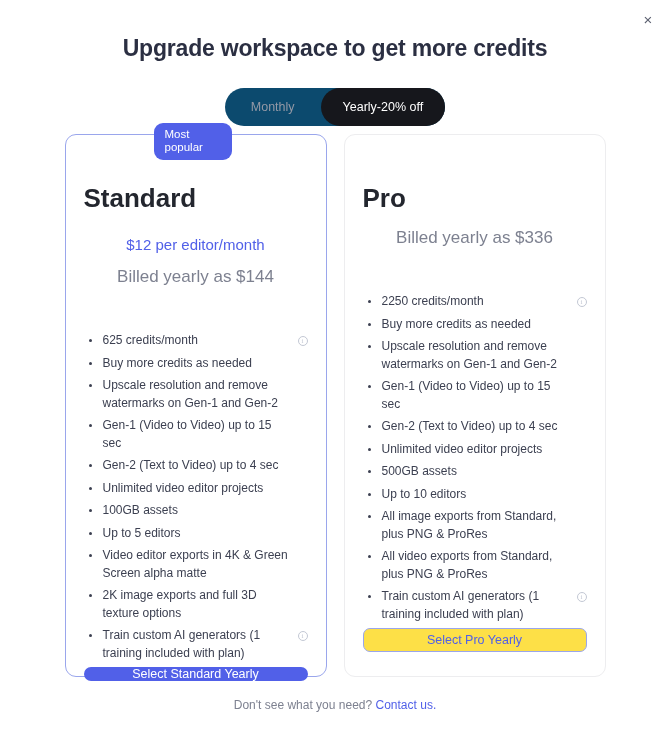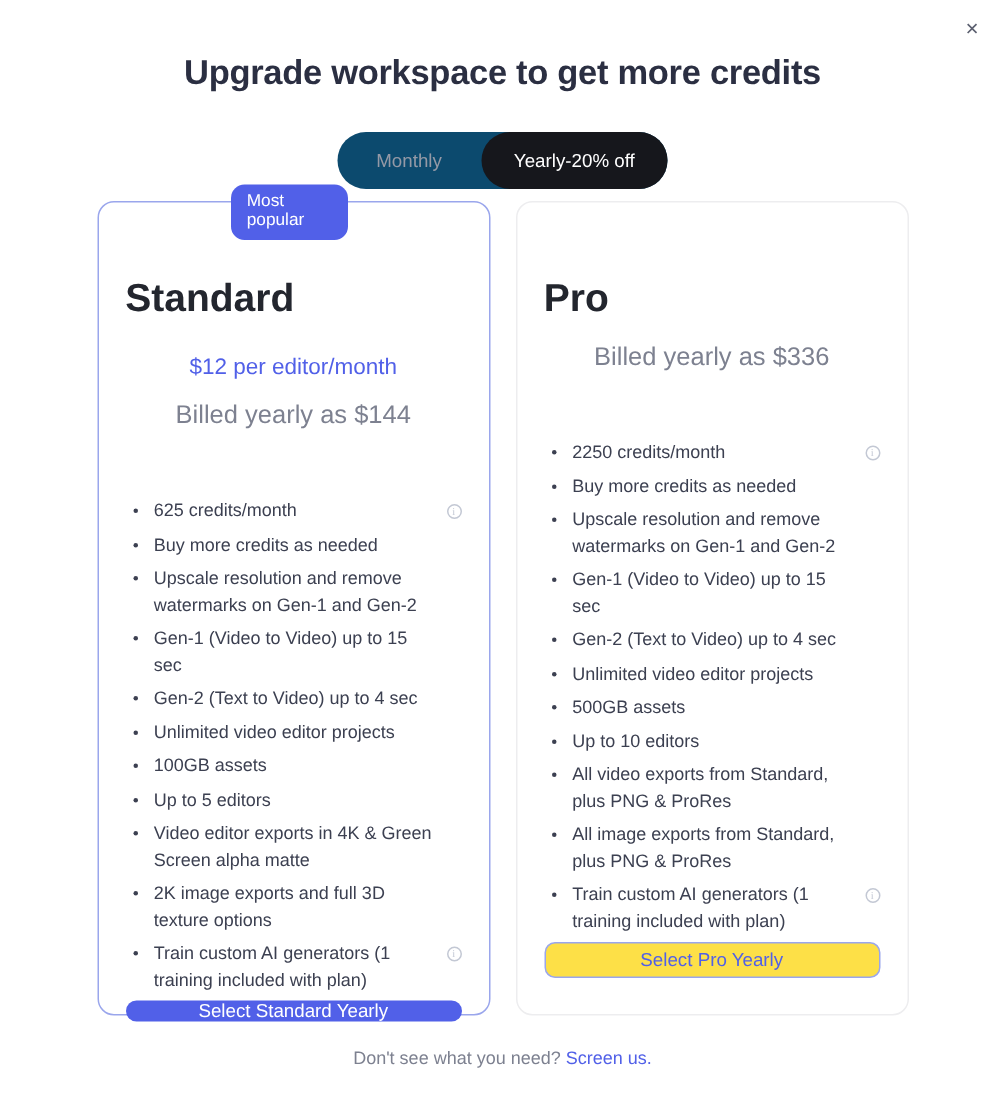--- a/index.html
+++ b/index.html
@@ -313,32 +313,32 @@
         <li class="feature">
           <span class="bullet"></span>
           <span class="feature-text">500GB assets</span>
         </li>
         <li class="feature">
           <span class="bullet"></span>
           <span class="feature-text">Up to 10 editors</span>
         </li>
         <li class="feature">
           <span class="bullet"></span>
+          <span class="feature-text">All image exports from Standard, plus PNG &amp; ProRes</span>
+        </li>
+        <li class="feature">
+          <span class="bullet"></span>
           <span class="feature-text">All video exports from Standard, plus PNG &amp; ProRes</span>
-        </li>
-        <li class="feature">
-          <span class="bullet"></span>
-          <span class="feature-text">All image exports from Standard, plus PNG &amp; ProRes</span>
         </li>
         <li class="feature">
           <span class="bullet"></span>
           <span class="feature-text">Train custom AI generators (1 training included with plan)</span>
           <span class="info-icon">i</span>
         </li>
       </ul>
       <button class="cta secondary">Select Pro Yearly</button>
     </div>
   </div>
 
 <div class="footer">
   <span>Don't see what you need?</span>
-  <a class="footer-link">Screen us.</a>
+  <a class="footer-link">Contact us.</a>
 </div>
 
 </body></html>

